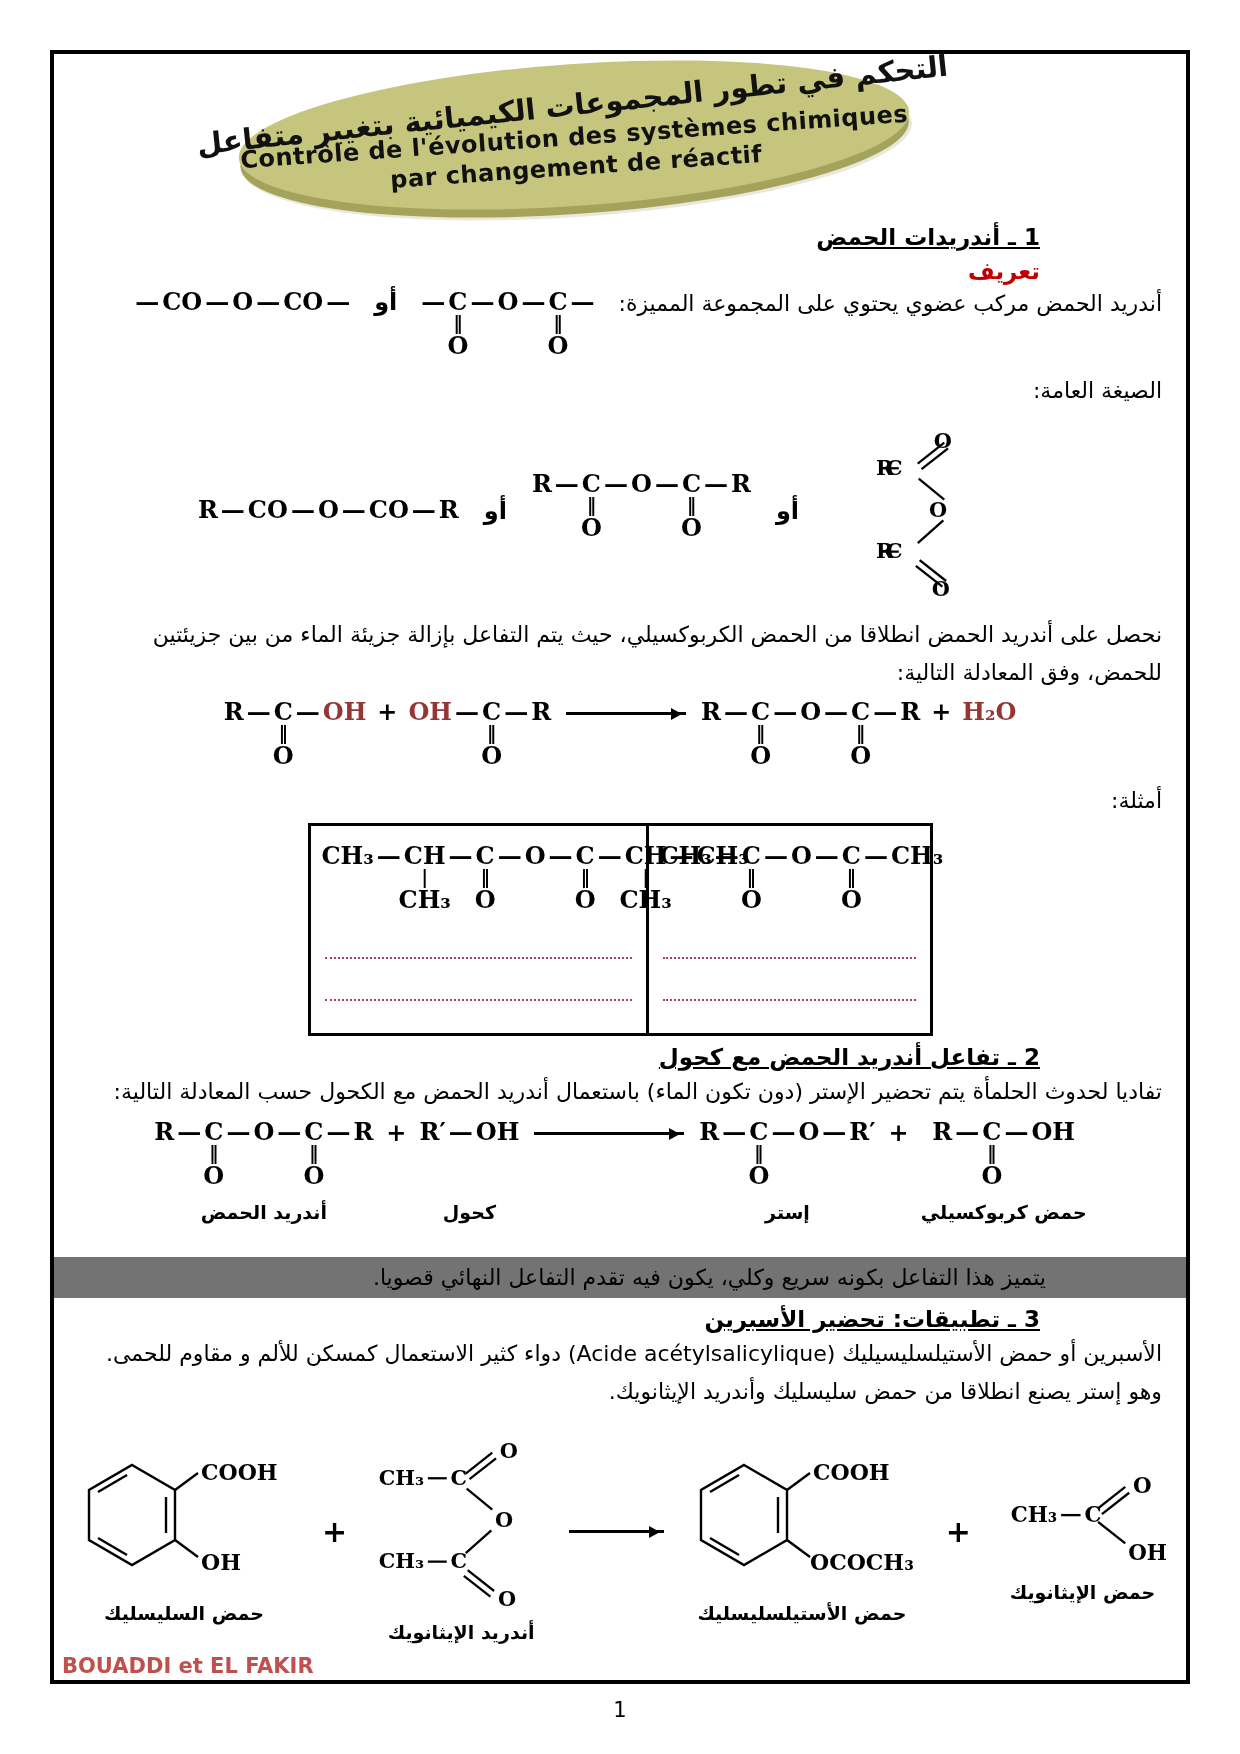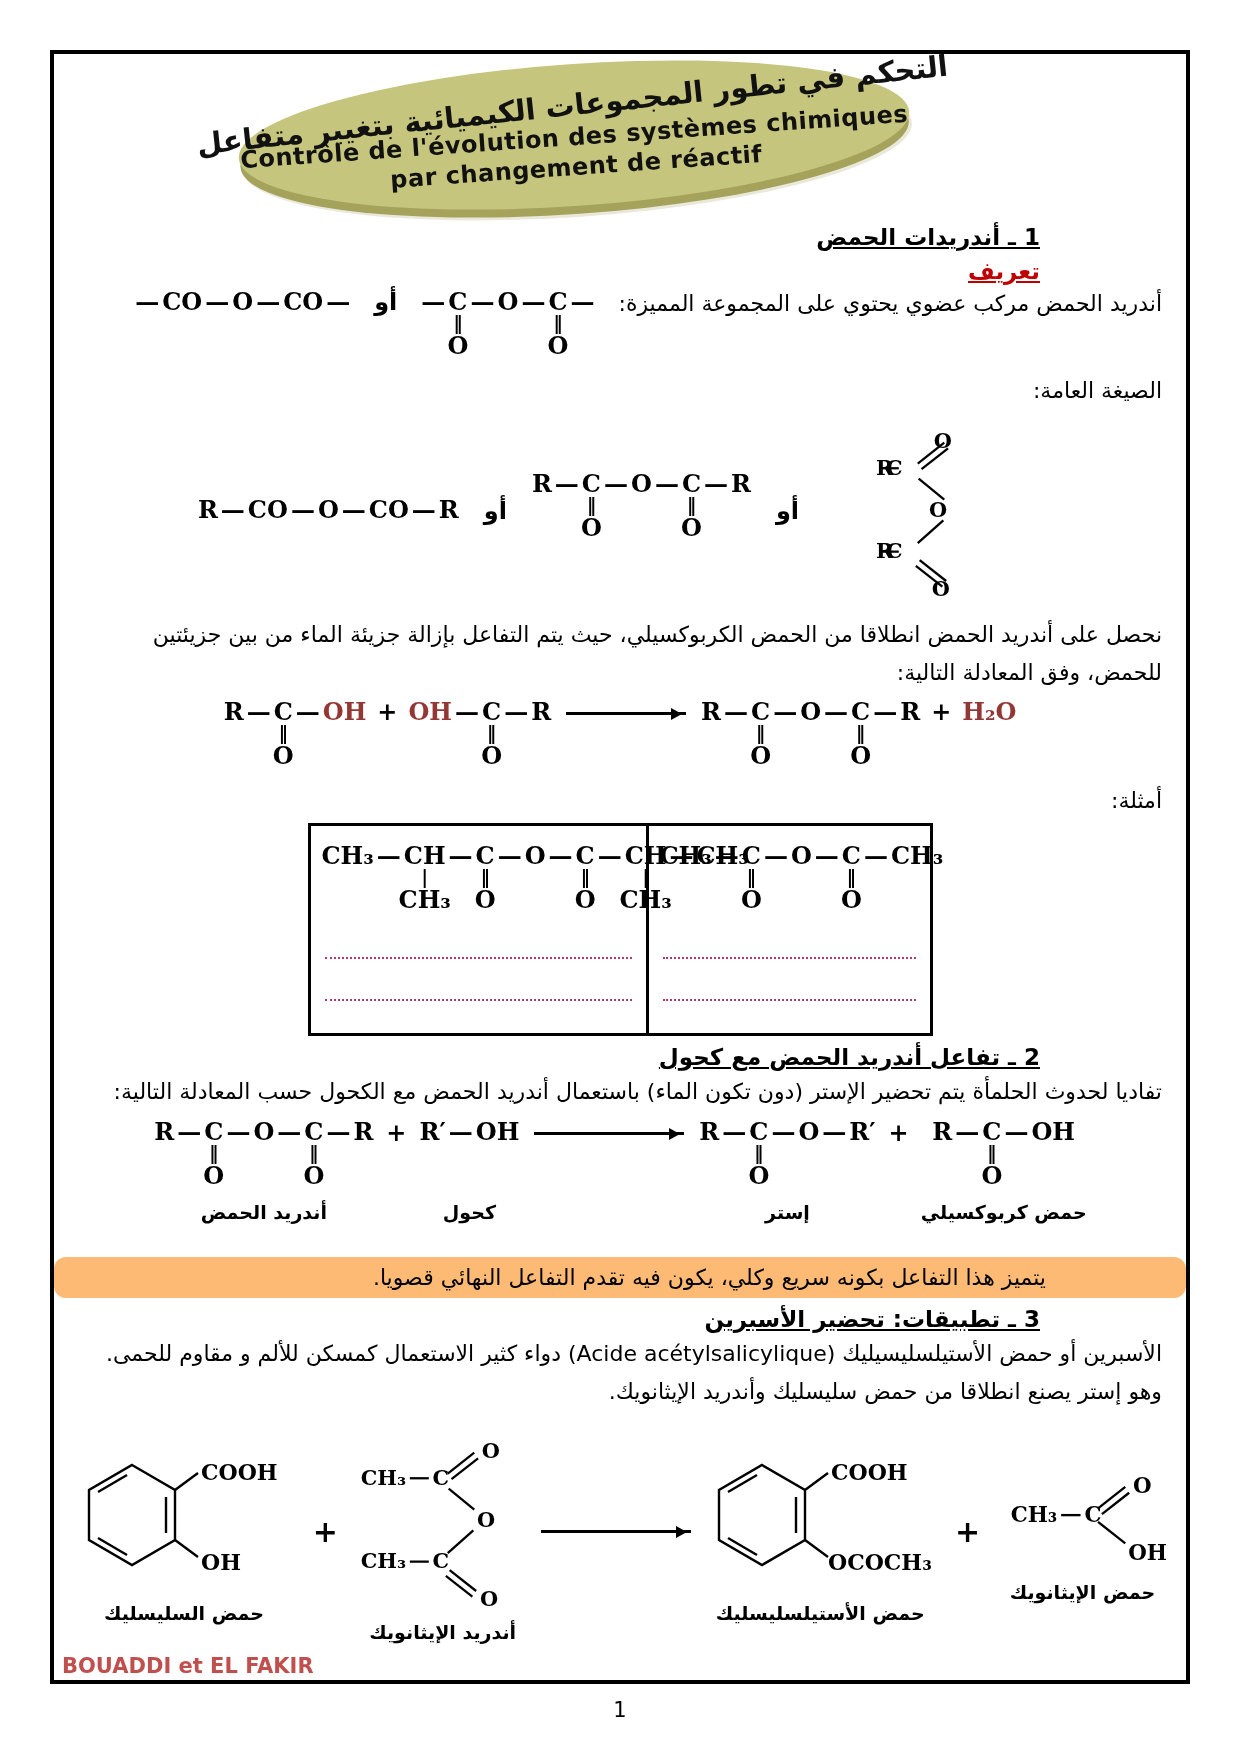--- a/index.html
+++ b/index.html
@@ -16,21 +16,21 @@
     background:#c6c57d; border-radius:50%;
     box-shadow:0 9px 0 -1px #a5a35b, 2px 11px 0 0 #8f8d4a33;
     transform:rotate(-4deg);
     display:flex; flex-direction:column; align-items:center; justify-content:center; gap:2px;
   }
   .banner-ar { font-size:29px; font-weight:bold; color:#111; transform:rotate(-2deg); white-space:nowrap; }
   .banner-fr { font-size:24px; font-weight:bold; color:#111; letter-spacing:0.5px; white-space:nowrap; line-height:1.15; }
   
   .title-main { font-size:27px; font-weight:bold; text-decoration:underline; margin:10px 130px 0 0; }
   .h-num { font-size:23px; font-weight:bold; text-decoration:underline; margin:8px 130px 0 0; }
-  .def-label { font-size:23px; font-weight:bold; text-decoration:underline; color:#c00000; margin:8px 130px 0 0; }
+  .def-label { font-size:23px; font-weight:bold; color:#c00000; margin:8px 130px 0 0; }
   .body-line { font-size:22px; line-height:1.45; margin:6px 8px 0 0; }
   .naming b { color:#17375e; }
   .red-dot { color:#c00000; font-weight:bold; }
   
   .f-row { display:inline-flex; align-items:flex-start; direction:ltr;
     font-family:"DejaVu Serif", serif; font-weight:bold; font-size:24px; line-height:1.2; color:#000; }
   .f-row.tall { padding-bottom:52px; }
   .f-atom { margin:0 1px; white-space:nowrap; }
   .f-bond { margin:0 2px; }
   .f-plus { margin:0 10px; }
@@ -53,23 +53,23 @@
   
   .ex-box { width:625px; margin:6px auto 0 auto; border:3px solid #000; display:flex; direction:ltr; }
   .ex-cell { padding:16px 10px 14px 10px; }
   .ex-cell.left { width:338px; border-right:3px solid #000; }
   .ex-cell.right { width:281px; }
   .ex-struct { text-align:center; }
   .dotline { border-bottom:2px dotted #b03a6e; margin:8px 4px 0 4px; height:28px; }
   .dotline.second { height:34px; }
   .dotline-pad { height:18px; }
   
-  .hl { background:#fdba74; margin:34px -16px 0 -16px; padding:8px 140px 8px 20px; font-size:22px;border-radius:12px; }
-  
-  .asp-eq { display:flex; direction:ltr; justify-content:space-between; align-items:center; margin-top:12px; gap:0; }
+  .hl { background:#737373; margin:34px -16px 0 -16px; padding:8px 140px 8px 20px; font-size:22px; }
+  
+  .asp-eq { display:flex; direction:ltr; justify-content:flex-end; align-items:center; margin-top:12px; gap:12px; }
   .asp-eq .op-plus { font-size:30px; }
   .asp-arrow { width:150px; height:0; border-top:3px solid #000; position:relative; margin:0 6px; }
   .asp-arrow::after { content:""; position:absolute; right:-2px; top:-7px; border:6px solid transparent; border-left:11px solid #000; }
   svg text { font-family:"DejaVu Serif", serif; font-weight:bold; font-size:22px; fill:#000; }
   svg line, svg polygon { stroke:#000; stroke-width:2.4; }
   svg polygon { fill:none; }
   
   .footer { position:absolute; left:8px; bottom:2px; direction:ltr; font-size:21px; font-weight:bold; color:#c0504d;text-align:center; }
   .page-num { position:absolute; left:0; right:0; top:1698px; text-align:center; font-size:21px; color:#000; }
 </style>

